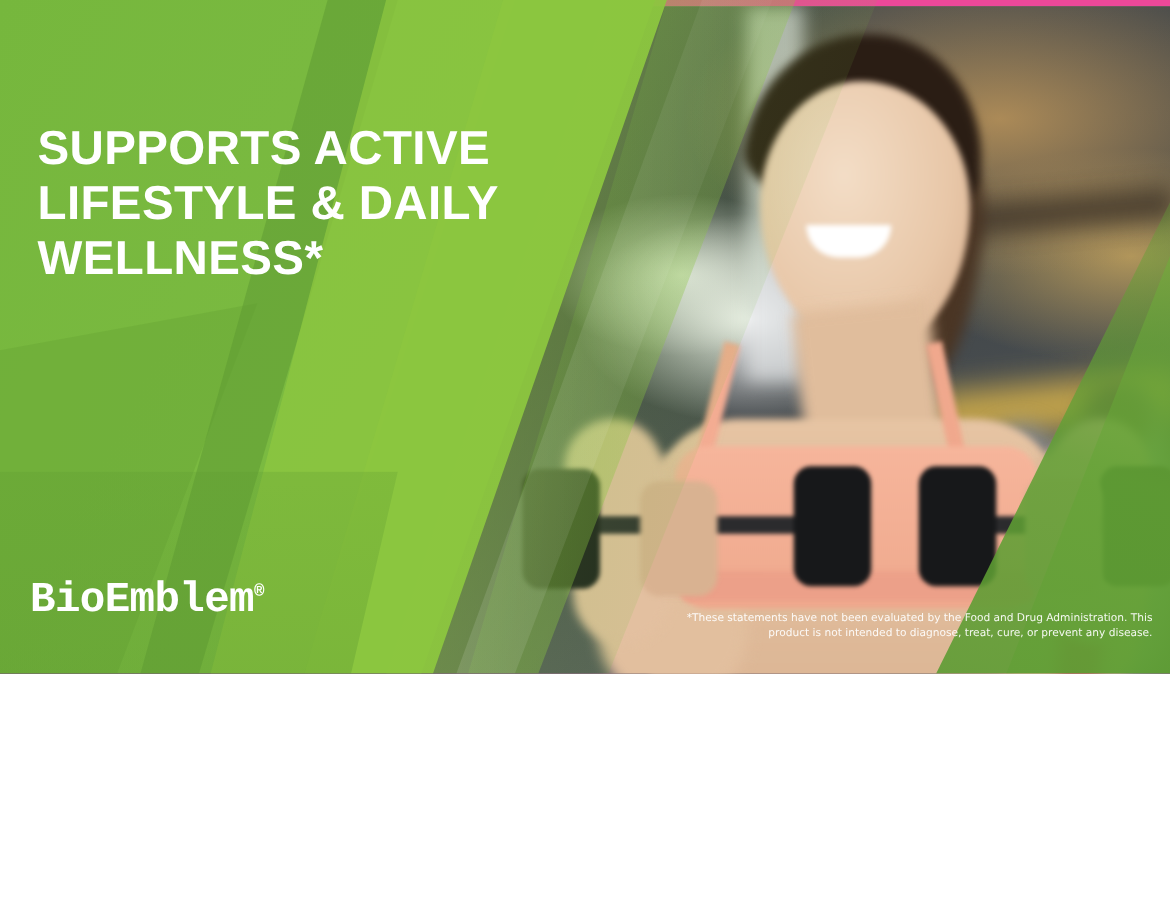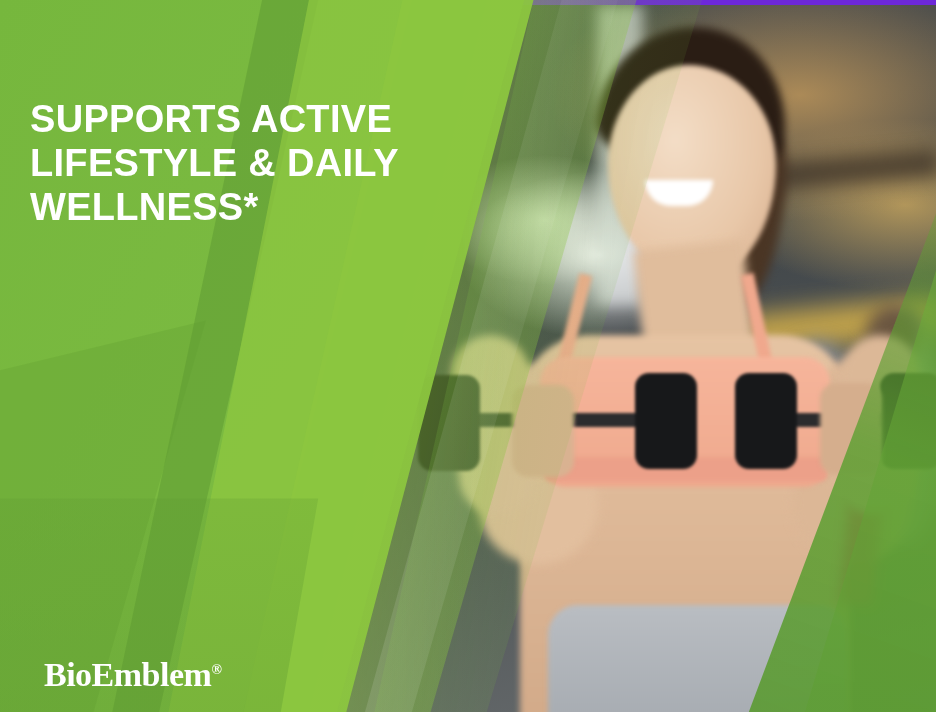--- a/index.html
+++ b/index.html
@@ -1,21 +1,21 @@
 <!DOCTYPE html>
 <html><head>
 <meta charset="utf-8">
 <style>
   html,body{margin:0;padding:0;background:#ffffff;}
   body{font-family:"Liberation Sans",sans-serif;}
 
   .banner{
     position:relative;
-    width:936px;height:712px;
-    background:#6d28d9;
+    width:936px;height:539px;
+    background:#ec4899;
     overflow:hidden;
   }
 
   
   .photo{
     position:absolute;
     left:0;top:5px;
     width:936px;height:712px;
     overflow:hidden;
     background:#6d6f67;
@@ -218,27 +218,26 @@
   }
   .body-copy{
     position:absolute;left:26px;top:243px;width:400px;
     color:#ffffff;
     font-family:"DejaVu Sans",sans-serif;
     font-weight:400;
     font-size:26px;
     line-height:36px;
   }
   .logo{
-    position:absolute;left:24px;bottom:18px;
+    position:absolute;left:24px;bottom:39px;
     color:#ffffff;
-    font-family:Liberation Serif, serif;
+    font-family:Liberation Mono, monospace;
     font-weight:700;
     font-size:34px;
     letter-spacing:-.5px;
-    margin-left:20px;
   }
   .logo sup{font-size:14px;vertical-align:super;font-weight:700;}
   .disclaimer{
     position:absolute;right:14px;bottom:18px;width:400px;
     color:#ffffff;opacity:.92;
     font-family:"DejaVu Sans",sans-serif;
     font-size:8.5px;
     line-height:12px;
     text-align:right;
   }
@@ -302,14 +301,15 @@
     <div class="g g-bottom"></div>
     <div class="g g-right2"></div>
     <div class="g g-right"></div>
   </div>
 
   <h1 class="headline">SUPPORTS ACTIVE LIFESTYLE &amp; DAILY WELLNESS*</h1>
 
 
   <div class="logo"><span>BioEmblem</span><sup>®</sup></div>
 
+  <p class="disclaimer">*These statements have not been evaluated by the Food and Drug Administration. This product is not intended to diagnose, treat, cure, or prevent any disease.</p>
 
 </div>
 
 </body></html>

